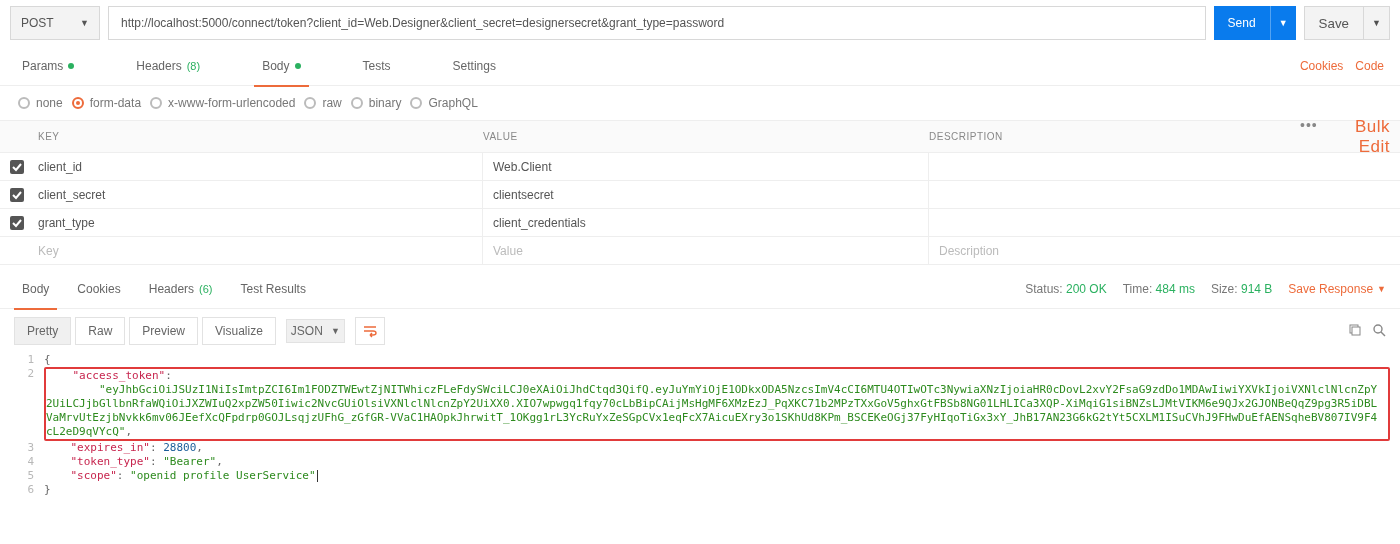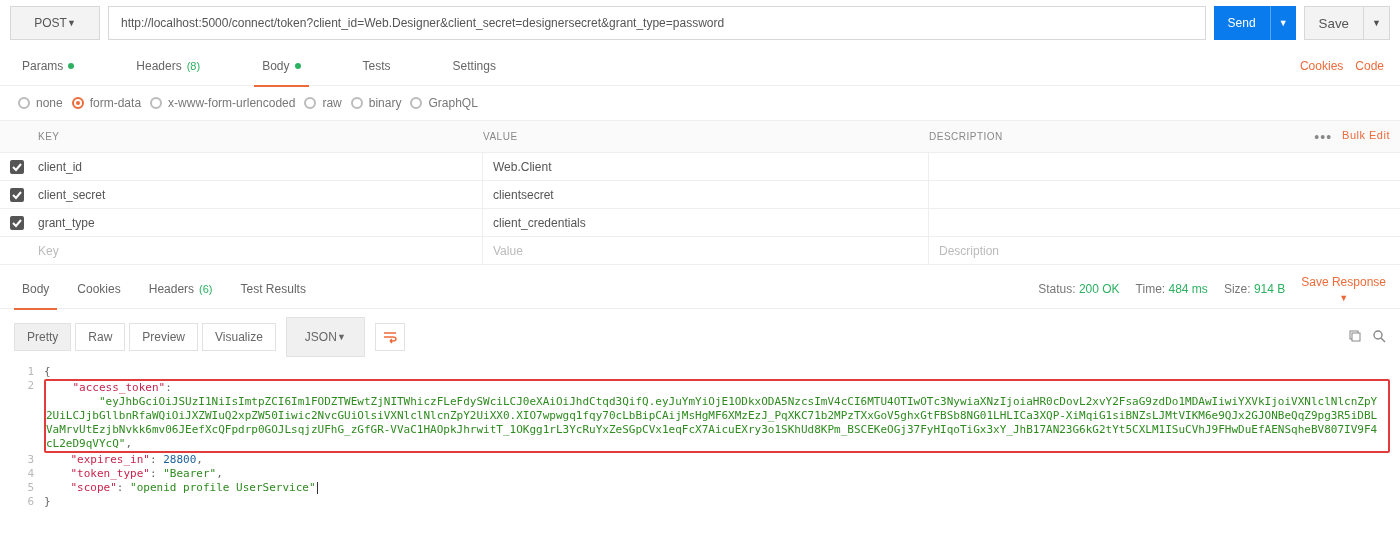--- a/index.html
+++ b/index.html
@@ -18,21 +18,21 @@
     gap: 8px;
   }
   .method-select {
     border: 1px solid #d8d8d8;
     background: #f3f3f3;
     height: 34px;
     width: 90px;
     padding: 0 10px;
     display: flex;
     align-items: center;
-    justify-content: center;
+    justify-content: space-between;
     font-size: 12px;
     color: #555;
     cursor: pointer;
   }
   .url-input {
     flex: 1;
     height: 34px;
     border: 1px solid #d8d8d8;
     padding: 0 12px;
     font-size: 12px;
@@ -150,21 +150,21 @@
     align-items: center;
     padding-left: 38px;
     font-size: 10px;
     color: #888;
     letter-spacing: 0.5px;
   }
   .kvd-header .col-key { width: 445px; }
   .kvd-header .col-val { width: 446px; }
   .kvd-header .col-desc { flex: 1; }
   .kvd-header .col-actions { width: 100px; text-align: right; display: flex; justify-content: flex-end; gap:10px; padding-right:10px; }
-  .bulk-edit { color: #ED6B3B; cursor: pointer; font-size: 11px; }
+  .bulk-edit { color: #ED6B3B; cursor: pointer; font-size: 17px; }
   .dots { color: #888; font-size: 14px; cursor:pointer; letter-spacing:1px;}
   .kvd-row {
     display: flex;
     align-items: center;
     border-bottom: 1px solid #eee;
     height: 28px;
     padding-left: 10px;
     color: #555;
   }
   .chk {
@@ -189,21 +189,21 @@
   }
   .resp-right {
     margin-left: auto;
     display: flex;
     gap: 16px;
     align-items: center;
     color: #777;
     padding-right: 6px;
   }
   .resp-right .green { color: #2BB160; }
-  .resp-right .save-resp { color: #ED6B3B; cursor: pointer; display:flex; align-items:center; gap:4px;flex-direction:column; }
+  .resp-right .save-resp { color: #ED6B3B; cursor: pointer; display:flex; align-items:center; gap:4px; }
 
   .viewer-toolbar {
     display: flex;
     align-items: center;
     gap: 4px;
     padding: 8px 14px;
   }
   .seg {
     border: 1px solid #e2e2e2;
     background: #fff;
@@ -211,23 +211,23 @@
     padding: 0 12px;
     display: flex;
     align-items: center;
     color: #666;
     cursor: pointer;
   }
   .seg.active { background: #f0f0f0; }
   .type-sel {
     border: 1px solid #e2e2e2;
     background: #f0f0f0;
-    height: 40px;
-    padding: 0 18px;
-    display: flex; align-items:center; 
+    height: 24px;
+    padding: 0 4px;
+    display: flex; align-items:center; gap:8px;
     color: #666;
     margin-left: 6px;
     cursor: pointer;
   }
   .wrap-btn {
     height: 28px; width: 30px;
     border: 1px solid #e2e2e2;
     background: #fff;
     display:flex; align-items:center; justify-content:center;
     color: #ED6B3B;

